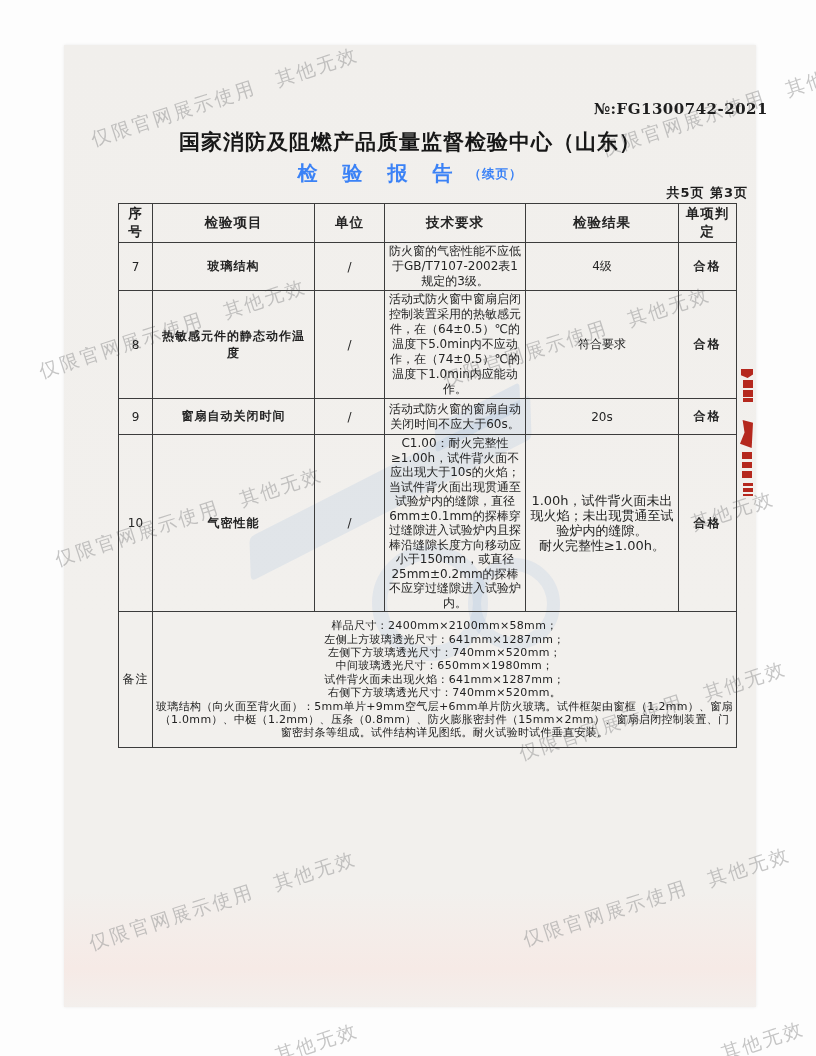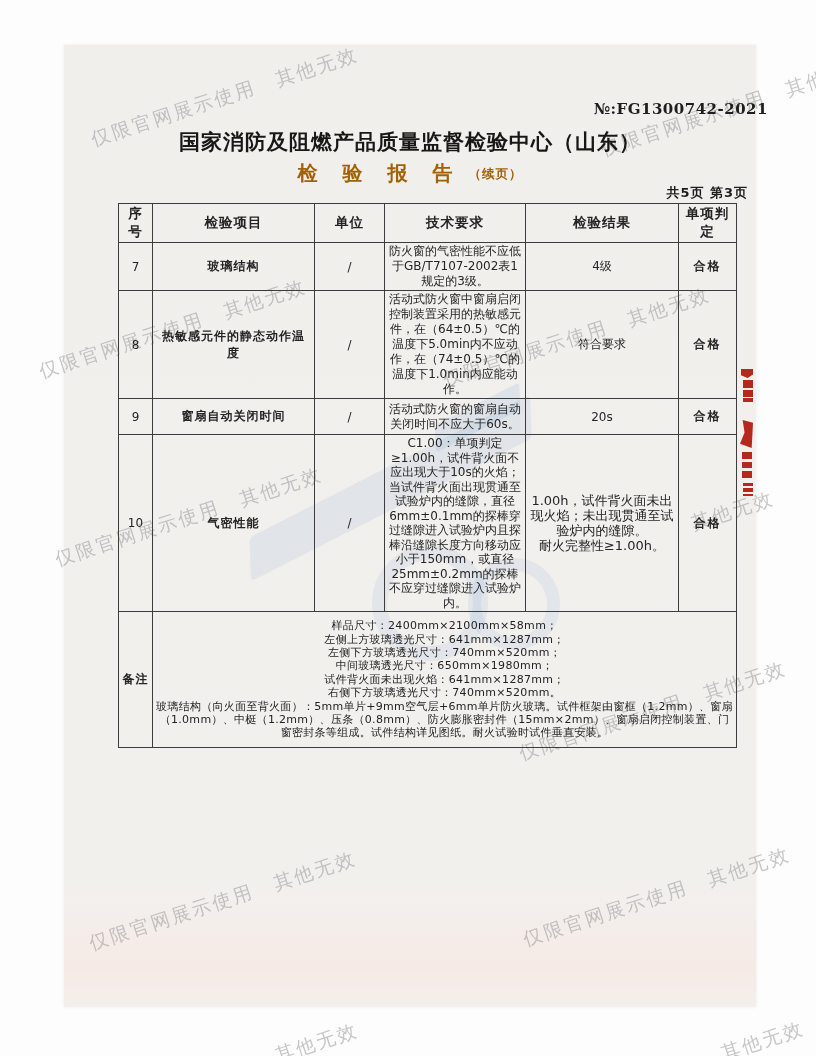--- a/index.html
+++ b/index.html
@@ -18,21 +18,21 @@
   .report-no{
     position:absolute;left:558px;top:100px;width:210px;
     font-family:"DejaVu Serif","Liberation Serif",serif;
     font-weight:700;font-size:15px;letter-spacing:.5px;color:#1e1e1e;text-align:right;
   }
   .org-name{
     position:absolute;left:64px;top:128px;width:692px;text-align:center;
     font-size:21px;font-weight:700;letter-spacing:1px;color:#171717;
   }
   .title-line{
-    position:absolute;left:64px;top:160px;width:692px;text-align:center;color:#a16207;
+    position:absolute;left:64px;top:160px;width:692px;text-align:center;color:#3b82f6;
   }
   .title-main{font-size:20px;font-weight:700;letter-spacing:9px;}
   .title-suffix{font-size:12.5px;font-weight:700;letter-spacing:1px;margin-left:2px;vertical-align:2px;}
   .page-info{
     position:absolute;left:600px;top:184px;width:148px;text-align:right;
     font-size:13px;font-weight:700;color:#1d1d1d;letter-spacing:1px;
   }
   
   table.report{
     position:absolute;left:118px;top:203px;width:618px;height:490px;
@@ -45,21 +45,21 @@
   }
   table.report th{font-size:13.5px;font-weight:700;letter-spacing:1px;height:30px;}
   .cell-item{font-weight:600;letter-spacing:1px;}
   .cell-req{font-size:11px;line-height:15px;text-align:center;padding:2px 4px;}
   .cell-req.small{line-height:14.5px;}
   .cell-result{font-size:12px;}
   .cell-result.multi{font-size:13px;line-height:15px;white-space:pre-line;padding:2px 4px;}
   .cell-verdict{font-size:12px;font-weight:600;letter-spacing:2px;}
   .row7{height:48px;}.row8{height:91px;}.row9{height:36px;}.row10{height:149px;}
   .remark-row{height:136px;}
-  .remark-label{font-size:13px;font-weight:700;letter-spacing:1px;}
+  .remark-label{font-size:13px;font-weight:400;letter-spacing:1px;}
   .remark-cell{text-align:left;vertical-align:middle;padding:3px 8px;}
   .remark-line{font-size:11px;line-height:13.4px;letter-spacing:.3px;color:#222;}
   
   .wm{
     position:absolute;white-space:nowrap;
     font-size:19px;font-weight:500;letter-spacing:2.5px;
     color:#9e9e9e;opacity:.58;transform:rotate(-18deg);transform-origin:left top;
     pointer-events:none;
   }
   
@@ -152,21 +152,21 @@
     <td class="cell-item">窗扇自动关闭时间</td>
     <td>/</td>
     <td class="cell-req">活动式防火窗的窗扇自动关闭时间不应大于60s。</td>
     <td class="cell-result">20s</td>
     <td class="cell-verdict">合格</td>
   </tr>
   <tr class="row10">
     <td>10</td>
     <td class="cell-item">气密性能</td>
     <td>/</td>
-    <td class="cell-req small">C1.00：单项判定≥1.00h，试件背火面不应出现大于10s的火焰；当试件背火面出现贯通至试验炉内的缝隙，直径6mm±0.1mm的探棒穿过缝隙进入试验炉内且探棒沿缝隙长度方向移动应小于150mm，或直径25mm±0.2mm的探棒不应穿过缝隙进入试验炉内。</td>
+    <td class="cell-req small">C1.00：耐火完整性≥1.00h，试件背火面不应出现大于10s的火焰；当试件背火面出现贯通至试验炉内的缝隙，直径6mm±0.1mm的探棒穿过缝隙进入试验炉内且探棒沿缝隙长度方向移动应小于150mm，或直径25mm±0.2mm的探棒不应穿过缝隙进入试验炉内。</td>
     <td class="cell-result multi">1.00h，试件背火面未出现火焰；未出现贯通至试验炉内的缝隙。
 耐火完整性≥1.00h。</td>
     <td class="cell-verdict">合格</td>
   </tr>
   <tr class="remark-row">
     <td class="remark-label">备注</td>
     <td class="remark-cell" colspan="5">
       <div class="remark-line">样品尺寸：2400mm×2100mm×58mm；</div>
       <div class="remark-line">左侧上方玻璃透光尺寸：641mm×1287mm；</div>
       <div class="remark-line">左侧下方玻璃透光尺寸：740mm×520mm；</div>

